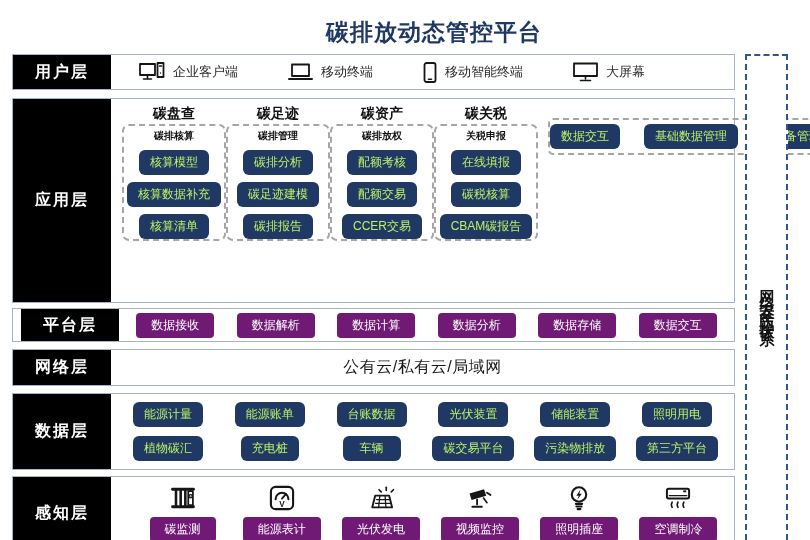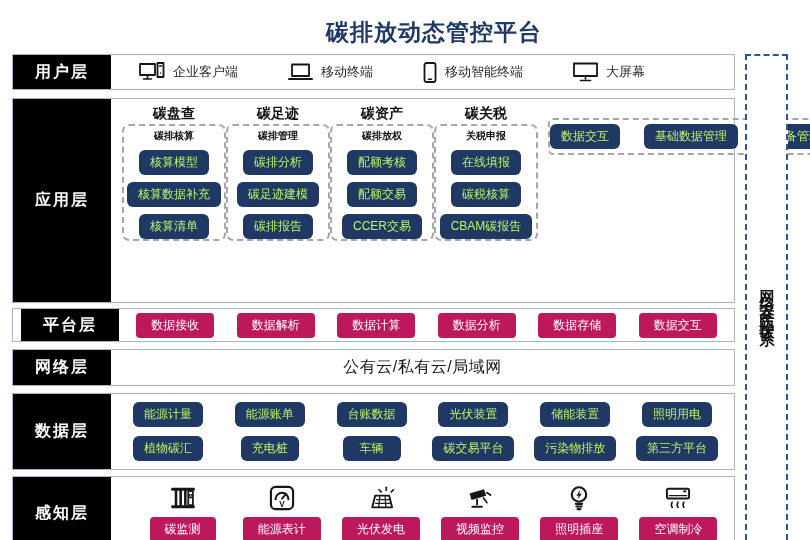--- a/index.html
+++ b/index.html
@@ -58,21 +58,21 @@
   }
 
   
   .chip-navy {
     display:inline-flex; align-items:center; justify-content:center;
     background:#1f3864; color:#bef264; font-size:12px;
     border-radius:6px; padding:4px 11px; white-space:nowrap; min-width:58px;
   }
   .chip-yellow {
     display:inline-flex; align-items:center; justify-content:center;
-    background:#be185d; color:#fff; font-size:12px;
+    background:#701a75; color:#fff; font-size:12px;
     border-radius:4px; padding:4px 15px; white-space:nowrap; min-width:66px;
   }
 
   
   .six-grid { display:grid; grid-template-columns:repeat(6,1fr); justify-items:center; }
   .platform-content { height:100%; align-items:center; padding:0 6px; }
   .data-content { height:100%; align-content:center; row-gap:9px; padding:0 6px; }
   .perception-content { height:100%; align-content:center; padding:0 6px; }
   .sense-item { display:flex; flex-direction:column; align-items:center; gap:5px; }
   .sense-item svg { display:block; }

